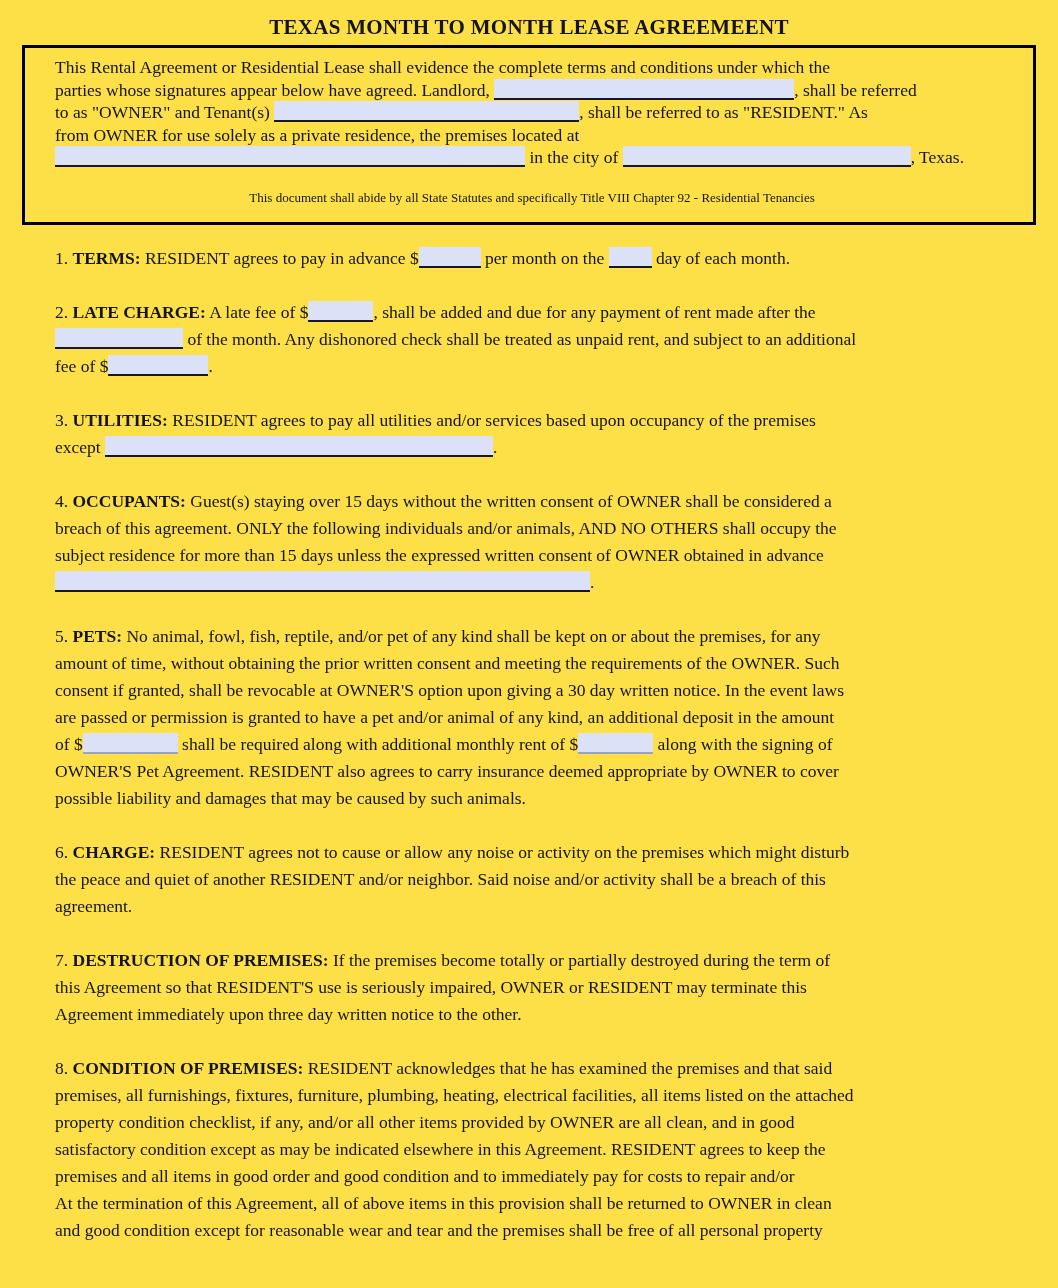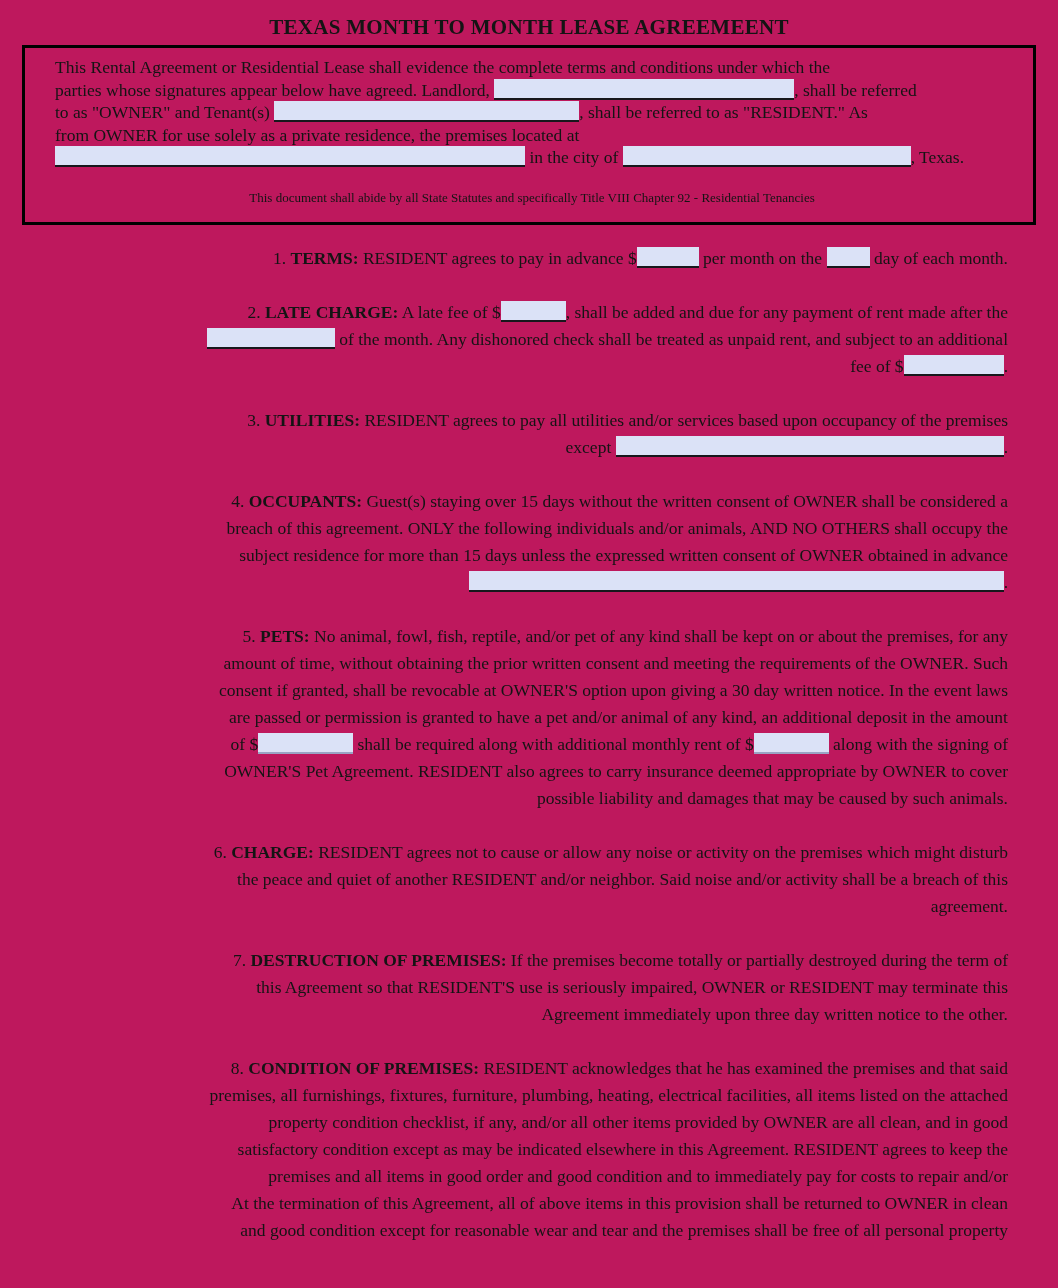--- a/index.html
+++ b/index.html
@@ -1,20 +1,20 @@
 <!DOCTYPE html>
 <html><head>
 <meta charset="utf-8">
 <style>
   html, body { margin: 0; padding: 0; background: #ffffff; }
   .page {
     position: relative;
     width: 1058px;
     height: 1288px;
-    background: #be185d;
+    background: #fde047;
     font-family: "Liberation Serif", serif;
     color: #141414;
     overflow: hidden;
   }
   .doc-title {
     margin: 0;
     padding-top: 15px;
     text-align: center;
     font-size: 21px;
     font-weight: bold;
@@ -35,21 +35,21 @@
   }
   .statute {
     margin-top: 18px;
     text-align: center;
     font-size: 13px;
     line-height: 21px;
   }
   .sections {
     margin: 20px 50px 0 55px;
   }
-  .section { margin: 0 0 27px 0; text-align: right; }
+  .section { margin: 0 0 27px 0; }
   .section .line {
     font-size: 17.5px;
     line-height: 27px;
     white-space: nowrap;
   }
   .bold { font-weight: bold; }
   .blank {
     display: inline-block;
     height: 19px;
     background: #dbe2f7;

